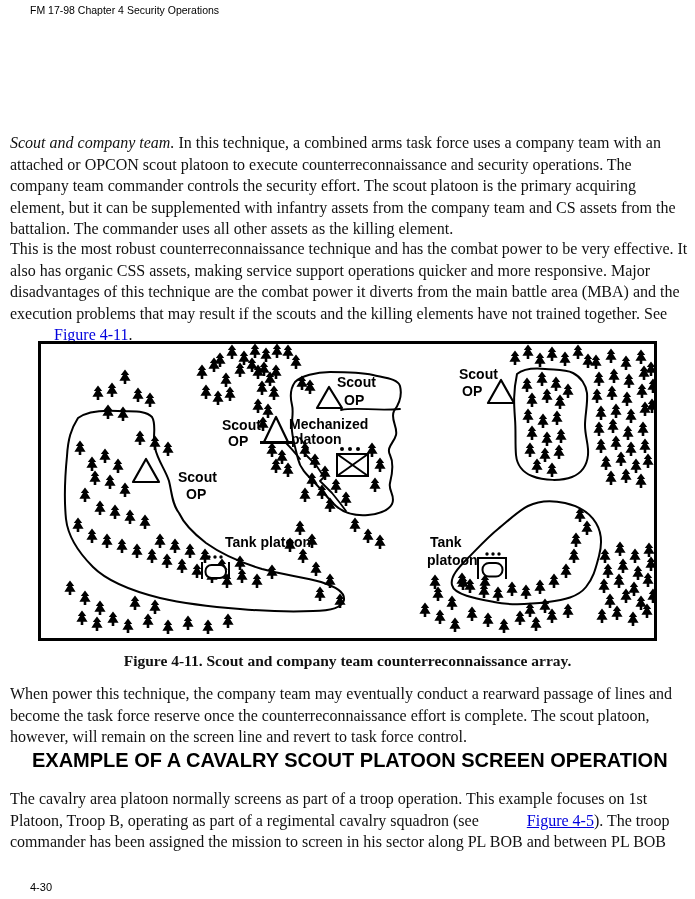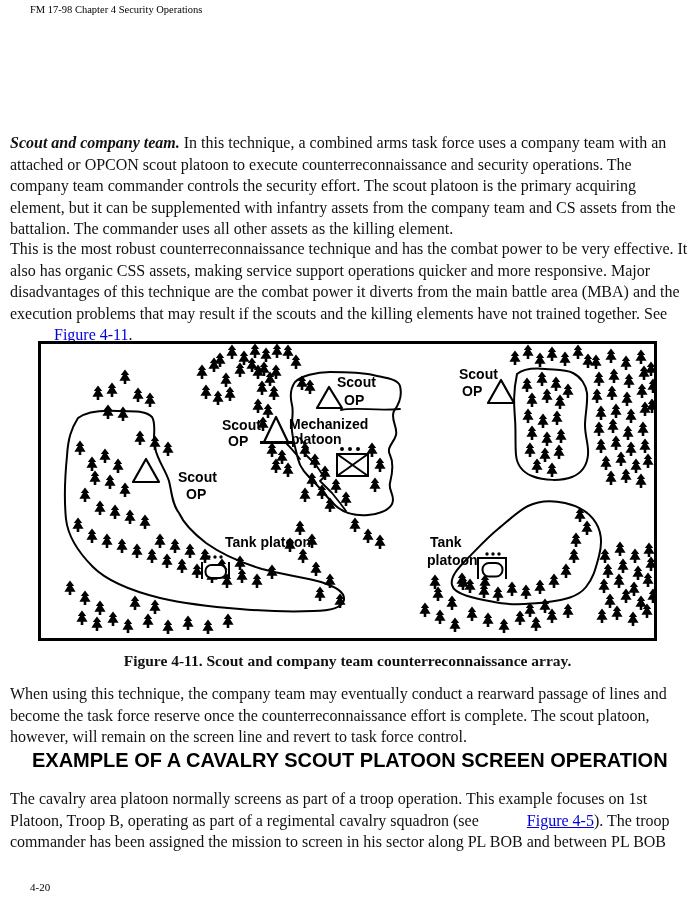--- a/index.html
+++ b/index.html
@@ -1,23 +1,23 @@
 <!DOCTYPE html>
 <html><head>
 <meta charset="utf-8">
 <style>
   html,body{margin:0;padding:0;background:#ffffff;}
   body{
     position:relative;width:695px;height:899px;overflow:hidden;
     font-family:"Liberation Serif",serif;color:#111;
   }
   .abs{position:absolute;}
-  .hdr{font-family:Liberation Serif, serif;font-size:10.5px;color:#000;padding-left:13px;}
+  .hdr{font-family:Liberation Sans, sans-serif;font-size:10.5px;color:#000;padding-left:13px;}
   .para{font-size:16px;line-height:21.6px;width:679px;left:10px;margin:0;}
-  .lead{font-weight:bold;font-style:italic;}
+  .lead{font-weight:normal;font-style:italic;}
   a.doclink{color:#0000dd;text-decoration:underline;cursor:pointer;margin-left:44px;}
   .caption{left:0;width:695px;text-align:center;font-weight:bold;font-size:15.5px;line-height:20px;margin:0;}
   .heading{left:10px;width:680px;font-family:"Liberation Sans",sans-serif;font-weight:bold;font-size:20px;line-height:25px;margin:0;color:#000;}
   .figwrap{left:38px;top:341px;width:619px;height:300px;}
   svg text{font-family:"Liberation Sans",sans-serif;font-weight:bold;font-size:14px;fill:#000;}
   svg .outline{fill:none;stroke:#000;stroke-width:2;stroke-linejoin:round;stroke-linecap:round;}
   svg .thin{fill:none;stroke:#000;stroke-width:1.8;stroke-linejoin:round;stroke-linecap:round;}
   svg .sym{fill:#fff;stroke:#000;stroke-width:2;}
   svg .tri{fill:#fff;stroke:#000;stroke-width:2.2;stroke-linejoin:round;}
   svg .dot{fill:#000;stroke:none;}
@@ -350,19 +350,19 @@
       <text x="187" y="206">Tank platoon</text>
 
       <text x="392" y="206">Tank</text>
       <text x="389" y="224">platoon</text>
     </g>
   </svg>
 </div>
 
 <p class="abs caption" style="top:651px;">Figure 4-11. Scout and company team counterreconnaissance array.</p>
 
-<p class="abs para" style="top:683px;">When using this technique, the company team may eventually conduct a rearward passage of lines and become the task force reserve once the counterreconnaissance effort is complete. The scout platoon, however, will remain on the screen line and revert to task force control.</p>
+<p class="abs para" style="top:683px;">When power this technique, the company team may eventually conduct a rearward passage of lines and become the task force reserve once the counterreconnaissance effort is complete. The scout platoon, however, will remain on the screen line and revert to task force control.</p>
 
 <h1 class="abs heading" style="top:748px;margin-left:22px;">EXAMPLE OF A CAVALRY SCOUT PLATOON SCREEN OPERATION</h1>
 
 <p class="abs para" style="top:788px;"><span>The cavalry area platoon normally screens as part of a troop operation. This example focuses on 1st Platoon, Troop B, operating as part of a regimental cavalry squadron (see </span><a class="doclink">Figure 4-5</a><span>). The troop commander has been assigned the mission to screen in his sector along PL BOB and between PL BOB</span></p>
 
-<div class="abs hdr" style="left:17px;top:881px;font-size:11px;">4-20</div>
+<div class="abs hdr" style="left:17px;top:881px;font-size:11px;">4-30</div>
 
 </body></html>

